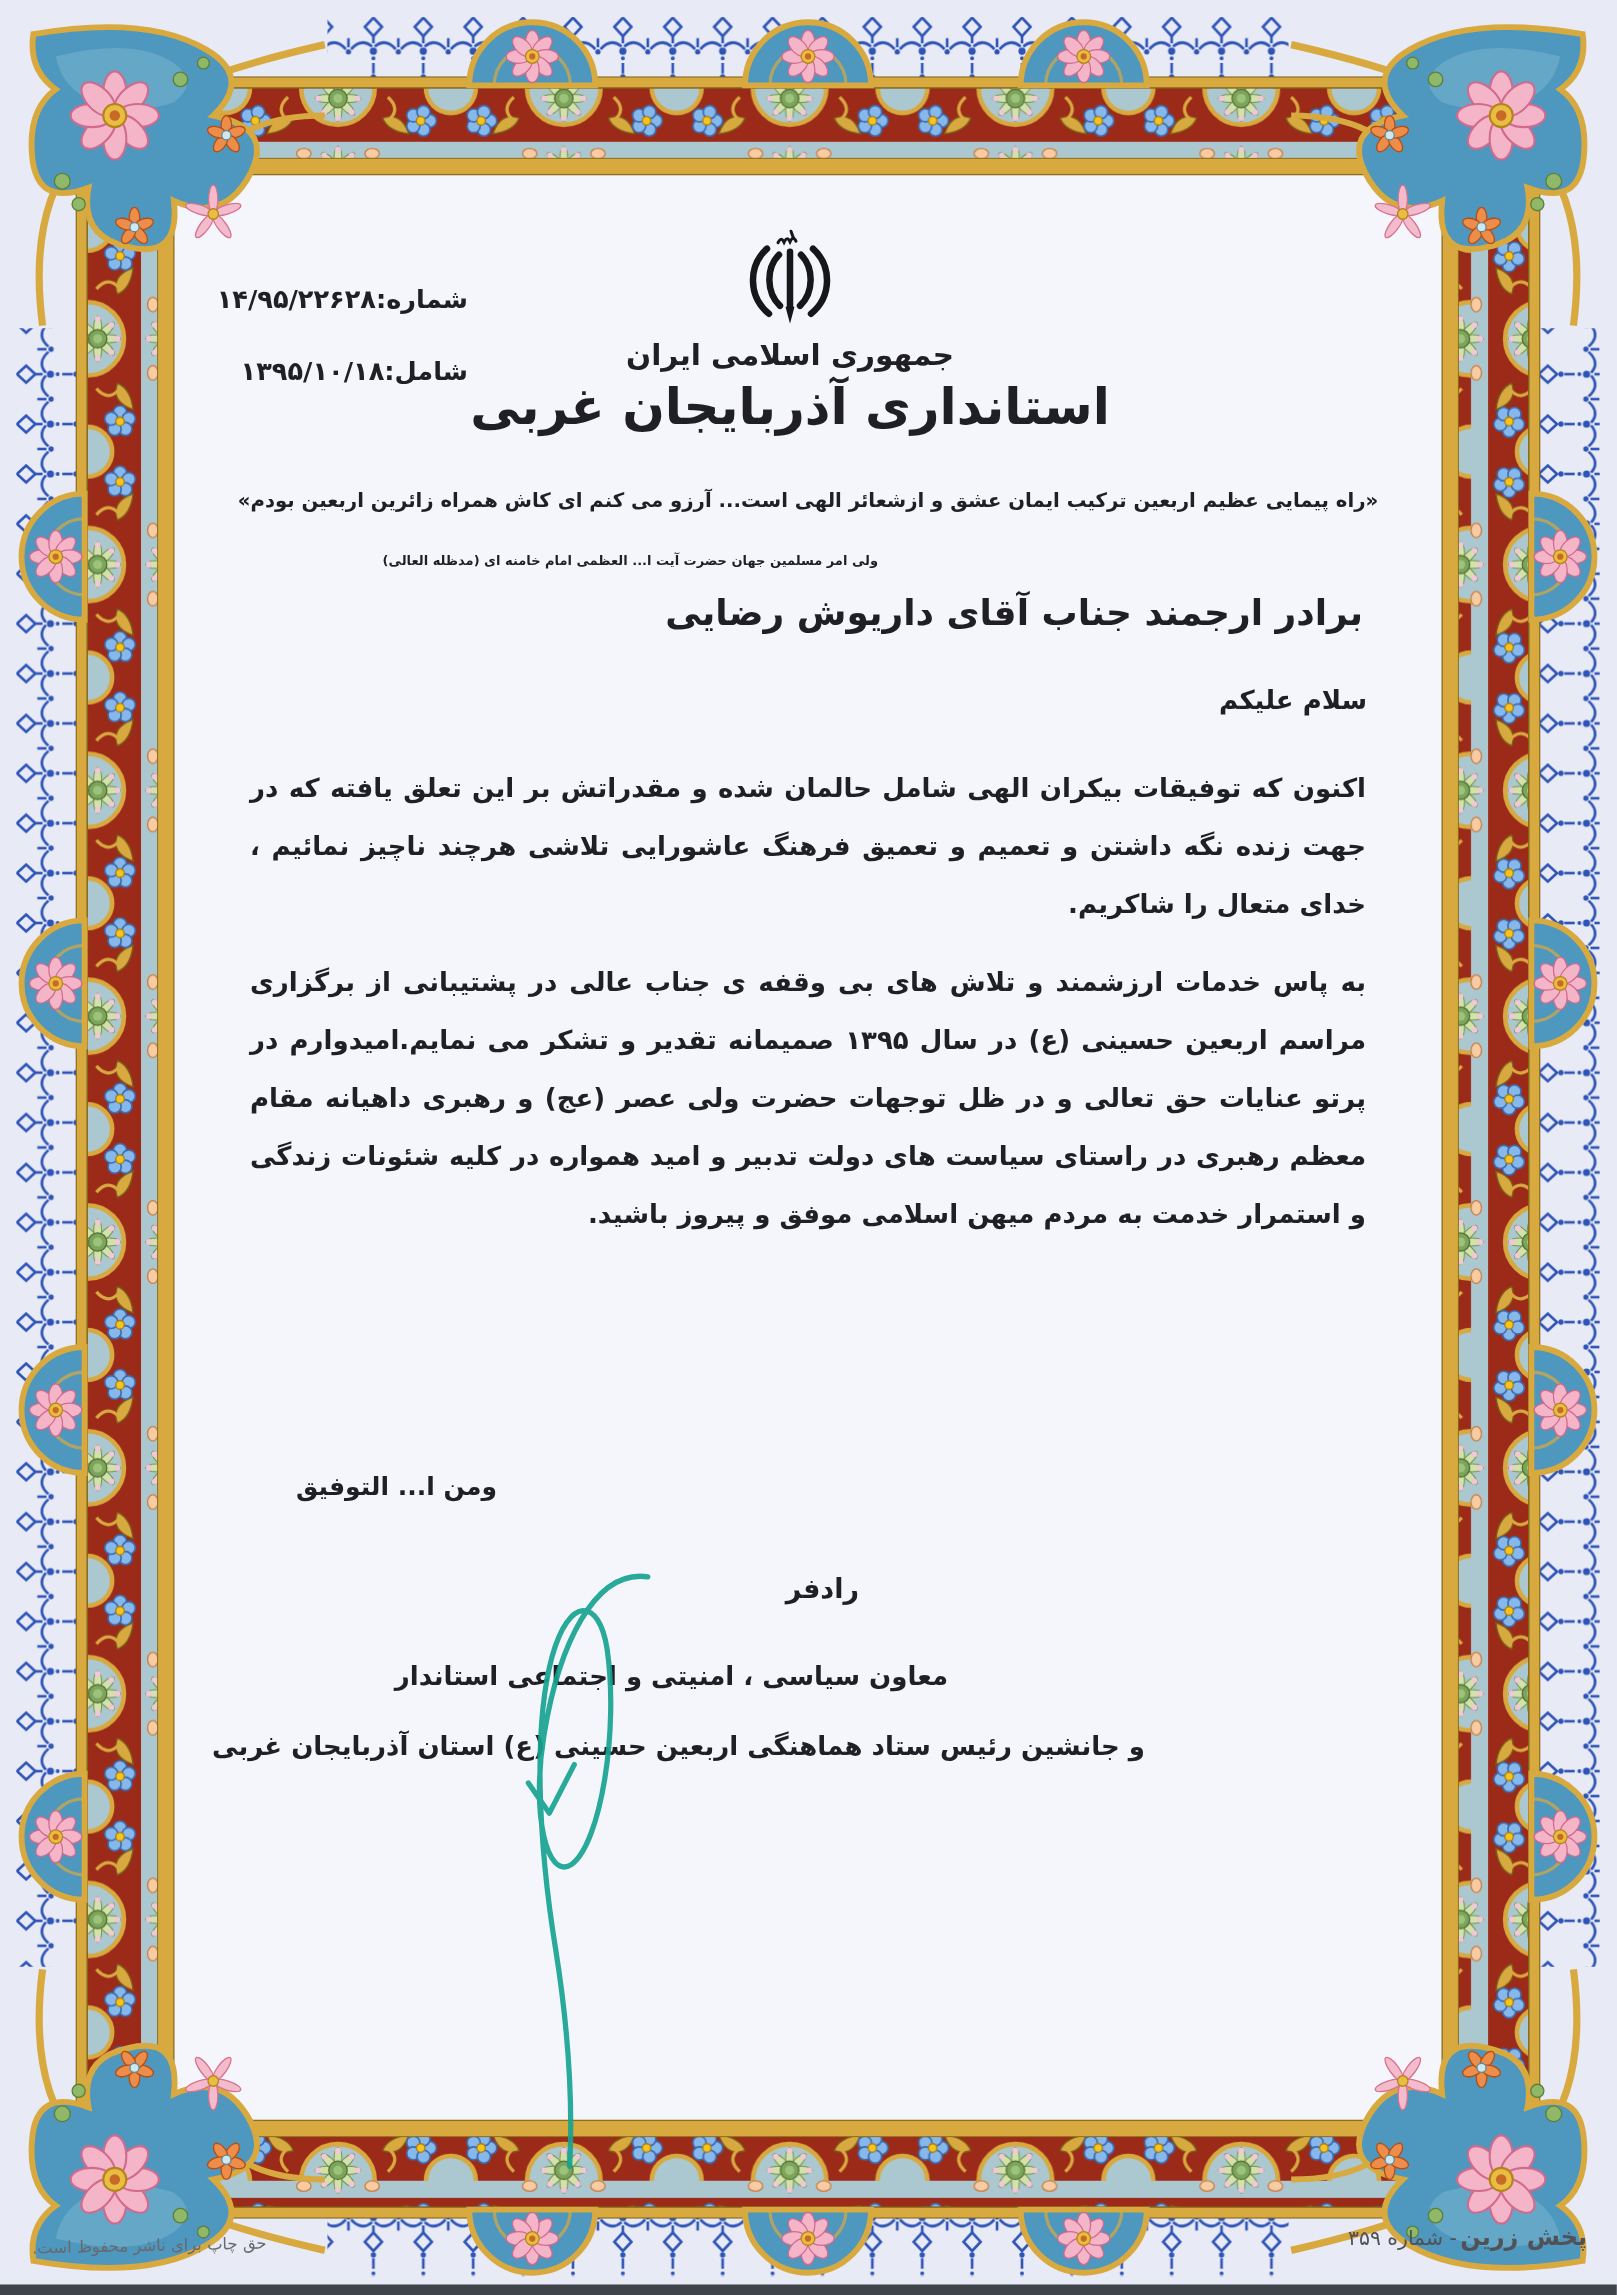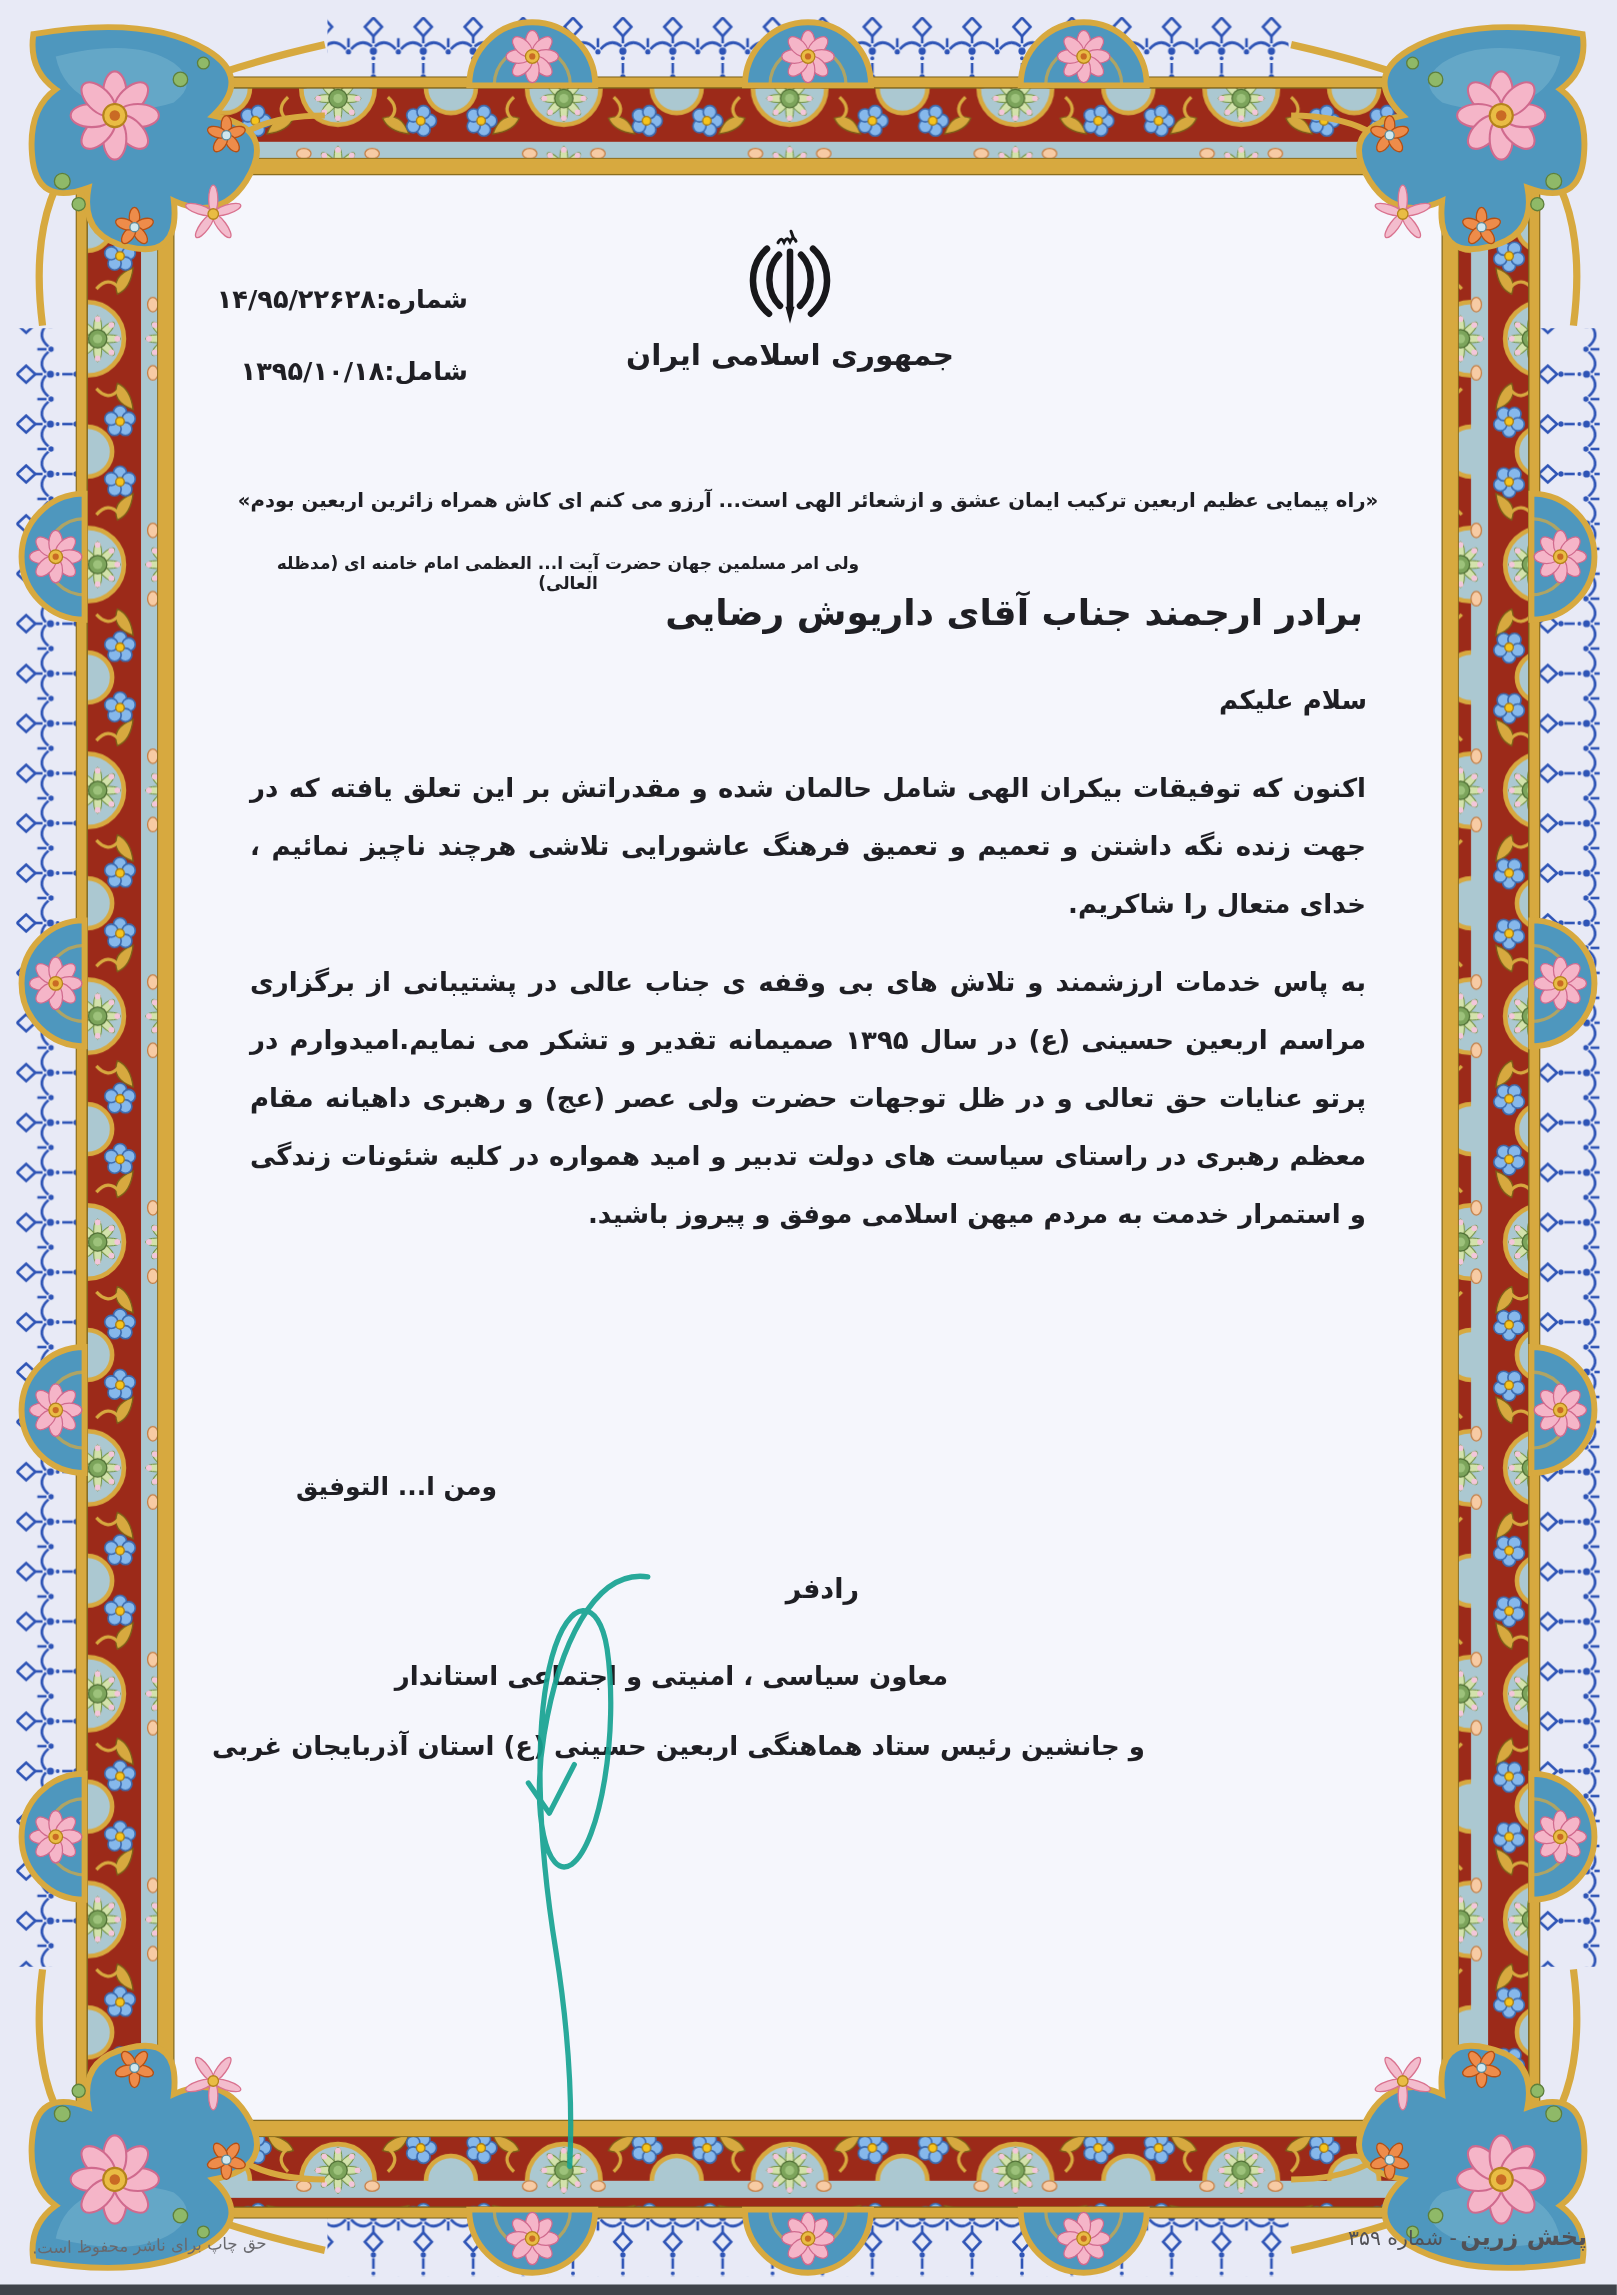--- a/index.html
+++ b/index.html
@@ -19,21 +19,21 @@
   .meta-label{font-size:25.6px; font-weight:700;}
   .meta-value{font-size:25.6px; font-weight:700; letter-spacing:0.7px;}
   
   .head-center{left:791px; top:222px; transform:translateX(-50%); text-align:center; width:788px;}
   .emblem{display:block; margin:0 auto;}
   .republic-title{font-size:29.5px; font-weight:700; margin-top:2.6px;}
   .org-title{font-size:50px; font-weight:700; margin-top:6.6px; letter-spacing:-0.7px;}
   
   .quote{left:809px; top:489px; transform:translateX(-50%); white-space:nowrap;
          font-size:19.7px; font-weight:700;text-align:center;}
-  .quote-attr{left:259px; top:553px; width:620px; text-align:center; font-size:17px; font-weight:600;}
+  .quote-attr{left:259px; top:553px; width:620px; text-align:right; font-size:13px; font-weight:600;}
   
   .recipient{right:254px; top:592px; font-size:36px; font-weight:700;}
   .salutation{right:250px; top:685px; font-size:26px; font-weight:700;}
   .body-block{right:251px; left:251px; top:759px;}
   .body-block p{margin:0 0 19.7px 0; font-size:26px; font-weight:700; line-height:58px;
                 text-align:justify; text-align-last:right;}
   .body-block p.closing{text-align:right;}
   .benediction{left:297px; top:1472px; font-size:25px; font-weight:700;}
   
   .sig-name{right:758px; top:1573px; font-size:27px; font-weight:700;}
@@ -269,20 +269,21 @@
           <path d="M46 -62 C84 -28 84 34 42 68"></path>
           <path d="M0 -56 L0 58"></path>
         </g>
         <path d="M0 88 L-9 54 L9 54 Z" fill="#17171a"></path>
         <g stroke="#17171a" stroke-width="6" fill="none" stroke-linecap="round">
           <path d="M-24 -74 q6 -13 12 -1 q6 -13 12 -1 q6 -13 12 -1"></path>
           <path d="M2 -97 l5 14"></path>
         </g>
       </svg>
       <div class="republic-title">جمهوری اسلامی ایران</div>
+      <div class="org-title">استانداری آذربایجان غربی</div>
     </div>
 
     <div class="abs quote">«راه پیمایی عظیم اربعین ترکیب ایمان عشق و ازشعائر الهی است... آرزو می کنم ای کاش همراه زائرین اربعین بودم»</div>
     <div class="abs quote-attr">ولی امر مسلمین جهان حضرت آیت ا... العظمی امام خامنه ای (مدظله العالی)</div>
 
     <div class="abs recipient">برادر ارجمند جناب آقای داریوش رضایی</div>
     <div class="abs salutation">سلام علیکم</div>
 
     <div class="abs body-block">
       <p>اکنون که توفیقات بیکران الهی شامل حالمان شده و مقدراتش بر این تعلق یافته که در جهت زنده نگه داشتن و تعمیم و تعمیق فرهنگ عاشورایی تلاشی هرچند ناچیز نمائیم ، خدای متعال را شاکریم.</p>

